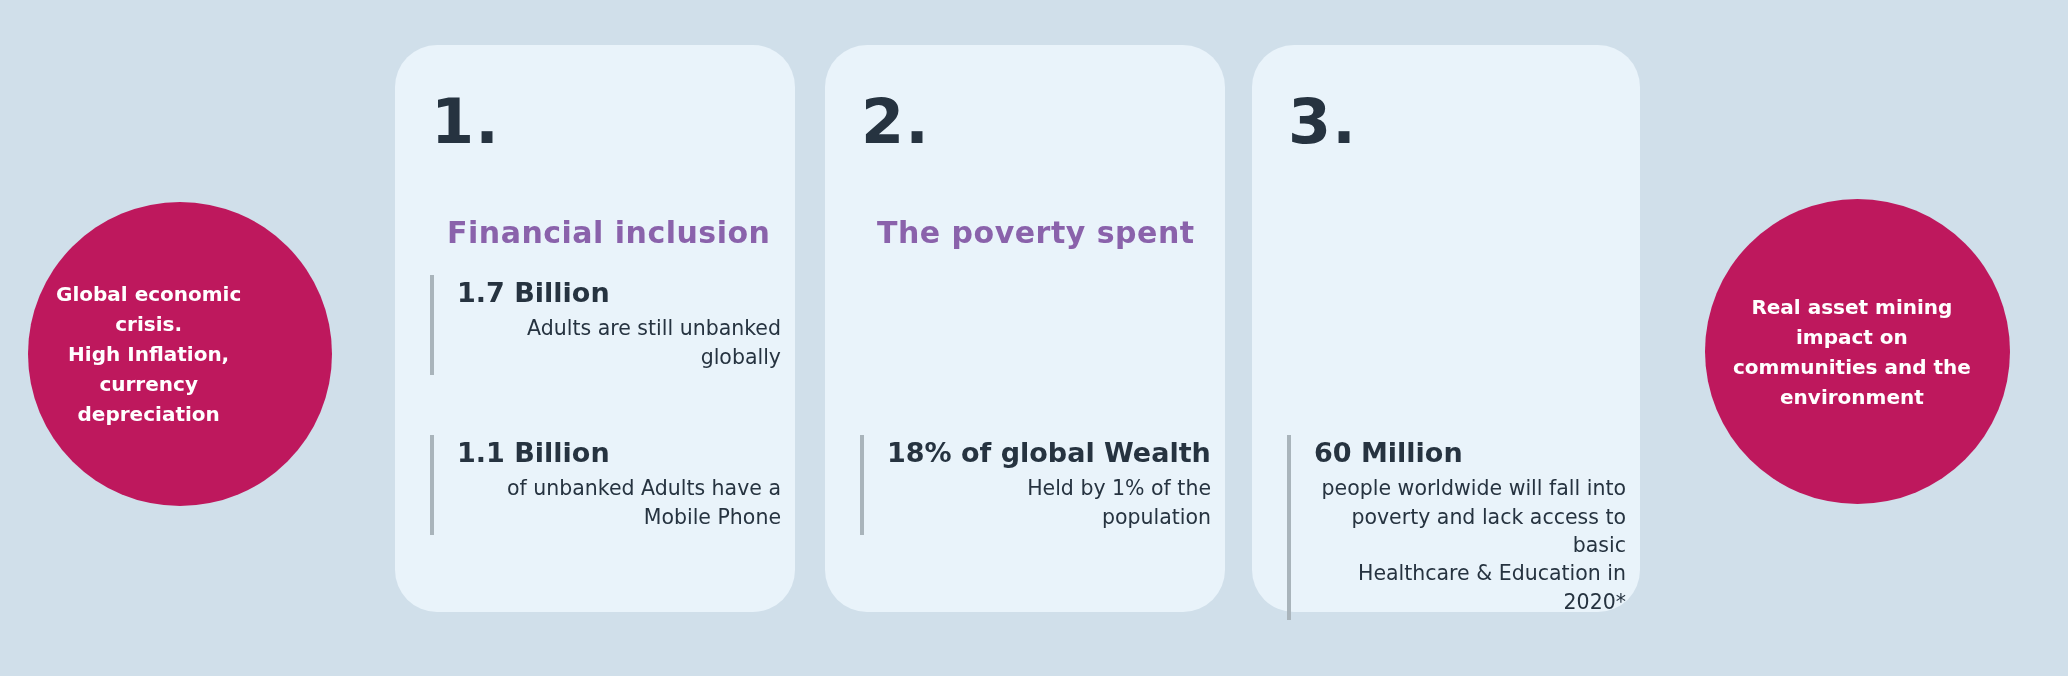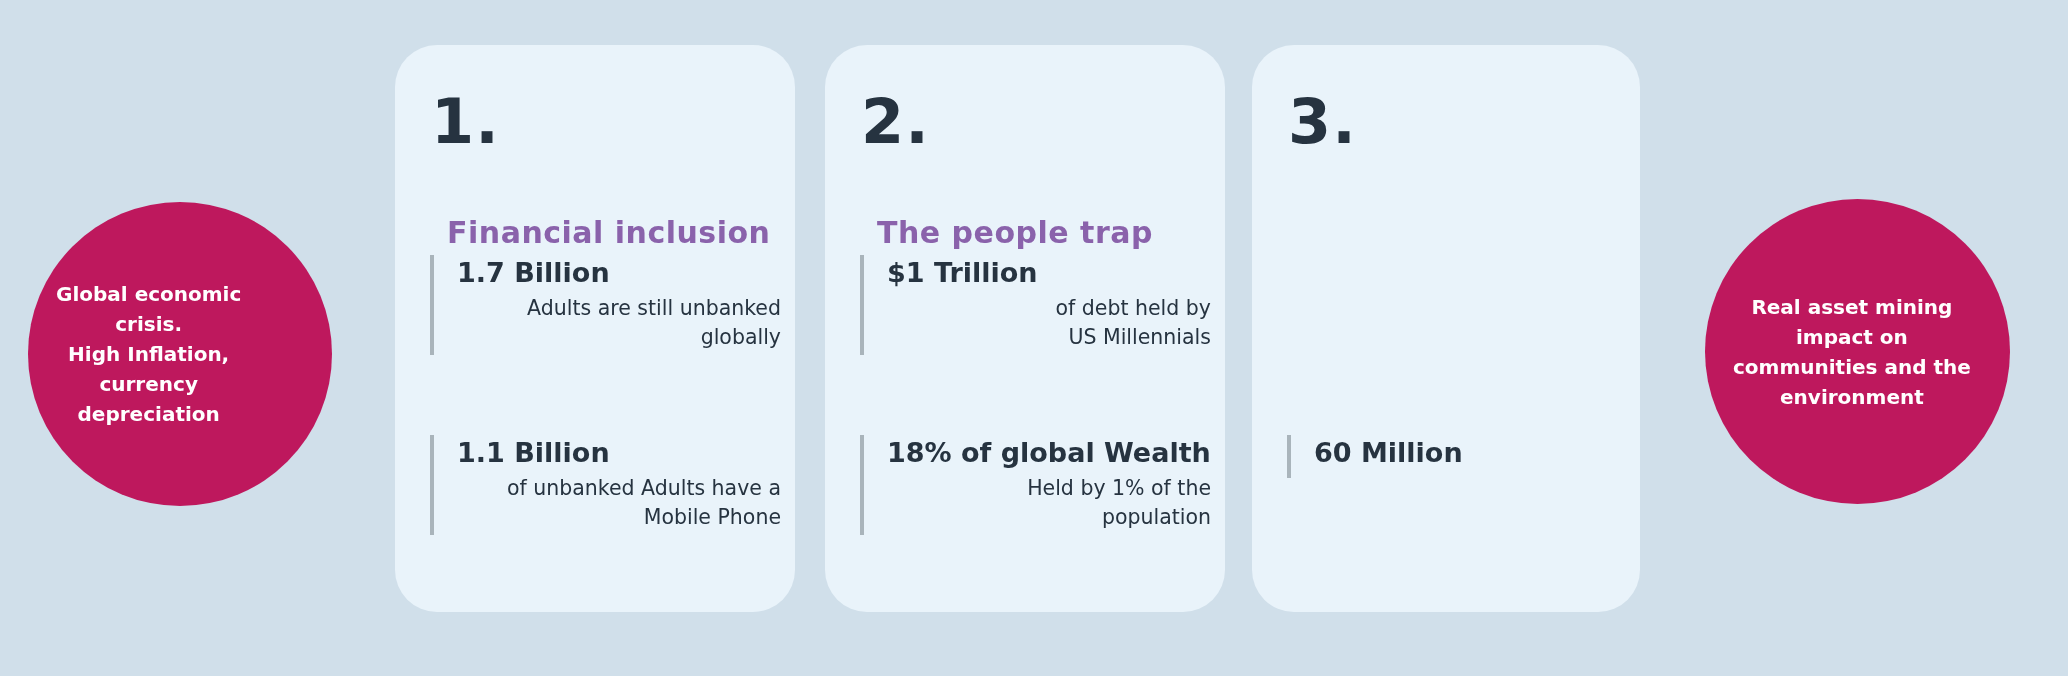--- a/index.html
+++ b/index.html
@@ -69,21 +69,21 @@
     white-space: pre-line;
     margin-left: 16px;
   }
   .stat {
     position: absolute;
     left: 35px;
     right: 14px;
     border-left: 4px solid #a9b4bb;
     padding: 2px 0 4px 23px;
   }
-  .stat-1 { top: 210px; }
+  .stat-1 { top: 230px; }
   .stat-2 { top: 382px; margin-top: 8px; }
   .stat-value {
     font-size: 27px;
     font-weight: 700;
     color: #263340;
     line-height: 1.2;
     margin-bottom: 5px;
   }
   .stat-desc {
     font-size: 20.5px;
@@ -116,37 +116,35 @@
     </div>
     <div class="stat stat-2">
       <div class="stat-value">1.1 Billion</div>
       <div class="stat-desc">of unbanked Adults have a
 Mobile Phone</div>
     </div>
   </div>
 
   <div class="card card-2">
     <div class="card-number">2.</div>
-    <div class="card-title">The people trap</div>
-    <div class="stat stat-1">
-      <div class="stat-value">$1 Trillion</div>
-      <div class="stat-desc">of debt held by
-US Millennials</div>
-    </div>
+    <div class="card-title">The poverty spent</div>
     <div class="stat stat-2">
       <div class="stat-value">18% of global Wealth</div>
       <div class="stat-desc">Held by 1% of the
 population</div>
     </div>
   </div>
 
   <div class="card card-3">
     <div class="card-number">3.</div>
     <div class="stat stat-2">
       <div class="stat-value">60 Million</div>
+      <div class="stat-desc">people worldwide will fall into
+poverty and lack access to basic
+Healthcare &amp; Education in 2020*</div>
     </div>
   </div>
 
   <div class="bubble bubble-right">
     <div class="bubble-text">Real asset  mining
 impact on
 communities and the
 environment</div>
   </div>
 

